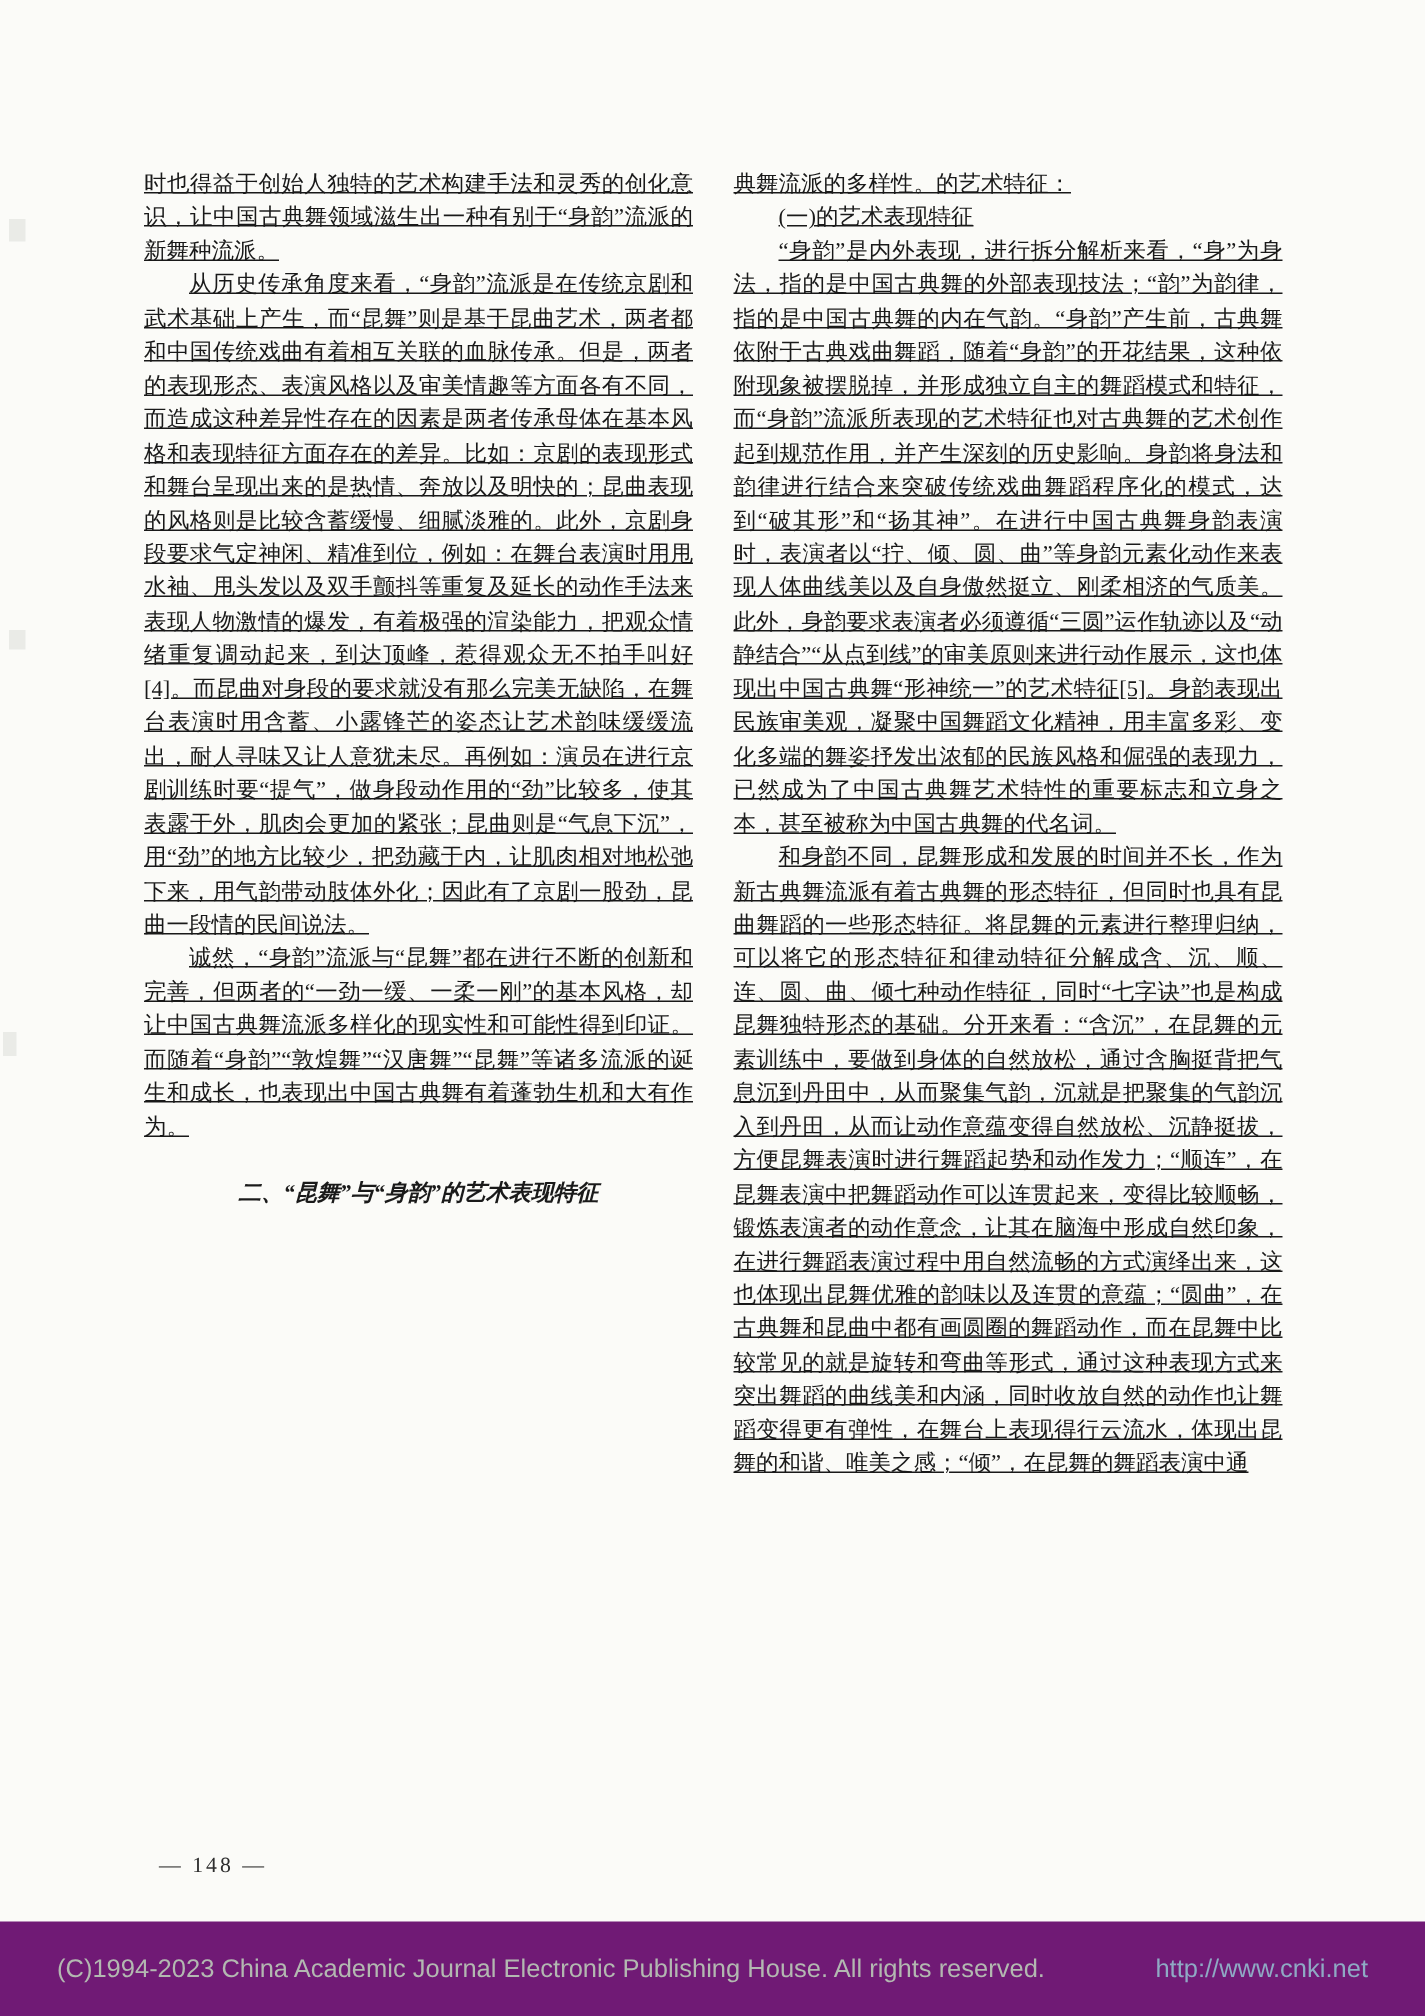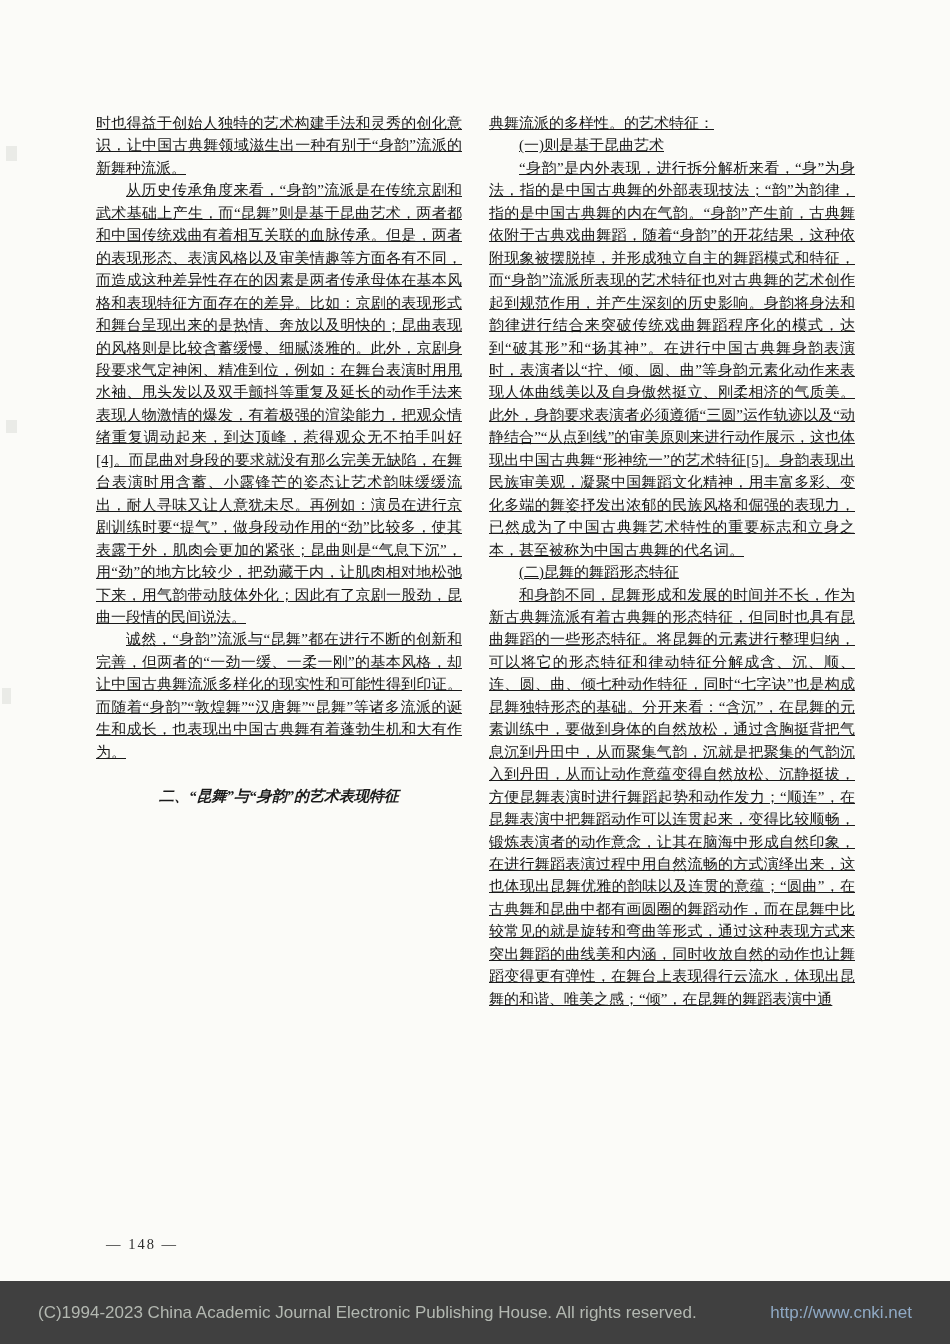--- a/index.html
+++ b/index.html
@@ -34,21 +34,21 @@
     font-style: italic;
   }
   .subheading { font-weight: normal; }
   .page-number {
     position: absolute; left: 106px; top: 1236px;
     font-size: 14.5px; color: #2e2e2e; letter-spacing: 2px;
   }
   .footer-bar {
     position: absolute; left: 0; bottom: 0;
     width: 950px; height: 63px;
-    background: #404040;
+    background: #701a75;
     display: flex; align-items: center; justify-content: space-between;
     padding: 0 38px; box-sizing: border-box;
     font-family: "Liberation Sans", "DejaVu Sans", sans-serif;
     font-size: 17px;
   }
   .copyright { color: #b3b8b1; }
   .footer-url { color: #8fa9c4; text-decoration: none; text-align: center; }
   .artifact { position: absolute; background: #eaebe7; }
   .artifact.a1 { left: 6px;  top: 146px; width: 11px; height: 15px; }
   .artifact.a2 { left: 6px;  top: 420px; width: 11px; height: 13px; }
@@ -65,23 +65,22 @@
 
   <section class="column">
     <p class="para no-indent">时也得益于创始人独特的艺术构建手法和灵秀的创化意识，让中国古典舞领域滋生出一种有别于“身韵”流派的新舞种流派。</p>
     <p class="para">从历史传承角度来看，“身韵”流派是在传统京剧和武术基础上产生，而“昆舞”则是基于昆曲艺术，两者都和中国传统戏曲有着相互关联的血脉传承。但是，两者的表现形态、表演风格以及审美情趣等方面各有不同，而造成这种差异性存在的因素是两者传承母体在基本风格和表现特征方面存在的差异。比如：京剧的表现形式和舞台呈现出来的是热情、奔放以及明快的；昆曲表现的风格则是比较含蓄缓慢、细腻淡雅的。此外，京剧身段要求气定神闲、精准到位，例如：在舞台表演时用甩水袖、甩头发以及双手颤抖等重复及延长的动作手法来表现人物激情的爆发，有着极强的渲染能力，把观众情绪重复调动起来，到达顶峰，惹得观众无不拍手叫好[4]。而昆曲对身段的要求就没有那么完美无缺陷，在舞台表演时用含蓄、小露锋芒的姿态让艺术韵味缓缓流出，耐人寻味又让人意犹未尽。再例如：演员在进行京剧训练时要“提气”，做身段动作用的“劲”比较多，使其表露于外，肌肉会更加的紧张；昆曲则是“气息下沉”，用“劲”的地方比较少，把劲藏于内，让肌肉相对地松弛下来，用气韵带动肢体外化；因此有了京剧一股劲，昆曲一段情的民间说法。</p>
     <p class="para">诚然，“身韵”流派与“昆舞”都在进行不断的创新和完善，但两者的“一劲一缓、一柔一刚”的基本风格，却让中国古典舞流派多样化的现实性和可能性得到印证。而随着“身韵”“敦煌舞”“汉唐舞”“昆舞”等诸多流派的诞生和成长，也表现出中国古典舞有着蓬勃生机和大有作为。</p>
     <h2 class="section-heading">二、“昆舞”与“身韵”的艺术表现特征</h2>
   </section>
 
   <section class="column">
     <p class="para no-indent">典舞流派的多样性。的艺术特征：</p>
-    <p class="para subheading">(一)则是基于昆曲艺术</p>
+    <p class="para subheading">(一)的艺术表现特征</p>
     <p class="para">“身韵”是内外表现，进行拆分解析来看，“身”为身法，指的是中国古典舞的外部表现技法；“韵”为韵律，指的是中国古典舞的内在气韵。“身韵”产生前，古典舞依附于古典戏曲舞蹈，随着“身韵”的开花结果，这种依附现象被摆脱掉，并形成独立自主的舞蹈模式和特征，而“身韵”流派所表现的艺术特征也对古典舞的艺术创作起到规范作用，并产生深刻的历史影响。身韵将身法和韵律进行结合来突破传统戏曲舞蹈程序化的模式，达到“破其形”和“扬其神”。在进行中国古典舞身韵表演时，表演者以“拧、倾、圆、曲”等身韵元素化动作来表现人体曲线美以及自身傲然挺立、刚柔相济的气质美。此外，身韵要求表演者必须遵循“三圆”运作轨迹以及“动静结合”“从点到线”的审美原则来进行动作展示，这也体现出中国古典舞“形神统一”的艺术特征[5]。身韵表现出民族审美观，凝聚中国舞蹈文化精神，用丰富多彩、变化多端的舞姿抒发出浓郁的民族风格和倔强的表现力，已然成为了中国古典舞艺术特性的重要标志和立身之本，甚至被称为中国古典舞的代名词。</p>
-    <p class="para subheading">(二)昆舞的舞蹈形态特征</p>
     <p class="para">和身韵不同，昆舞形成和发展的时间并不长，作为新古典舞流派有着古典舞的形态特征，但同时也具有昆曲舞蹈的一些形态特征。将昆舞的元素进行整理归纳，可以将它的形态特征和律动特征分解成含、沉、顺、连、圆、曲、倾七种动作特征，同时“七字诀”也是构成昆舞独特形态的基础。分开来看：“含沉”，在昆舞的元素训练中，要做到身体的自然放松，通过含胸挺背把气息沉到丹田中，从而聚集气韵，沉就是把聚集的气韵沉入到丹田，从而让动作意蕴变得自然放松、沉静挺拔，方便昆舞表演时进行舞蹈起势和动作发力；“顺连”，在昆舞表演中把舞蹈动作可以连贯起来，变得比较顺畅，锻炼表演者的动作意念，让其在脑海中形成自然印象，在进行舞蹈表演过程中用自然流畅的方式演绎出来，这也体现出昆舞优雅的韵味以及连贯的意蕴；“圆曲”，在古典舞和昆曲中都有画圆圈的舞蹈动作，而在昆舞中比较常见的就是旋转和弯曲等形式，通过这种表现方式来突出舞蹈的曲线美和内涵，同时收放自然的动作也让舞蹈变得更有弹性，在舞台上表现得行云流水，体现出昆舞的和谐、唯美之感；“倾”，在昆舞的舞蹈表演中通</p>
   </section>
 
 </main>
 
 <div class="page-number">— 148 —</div>
 
 <footer class="footer-bar">
   <span class="copyright">(C)1994-2023 China Academic Journal Electronic Publishing House. All rights reserved.</span>
   <a class="footer-url" href="#">http://www.cnki.net</a>

